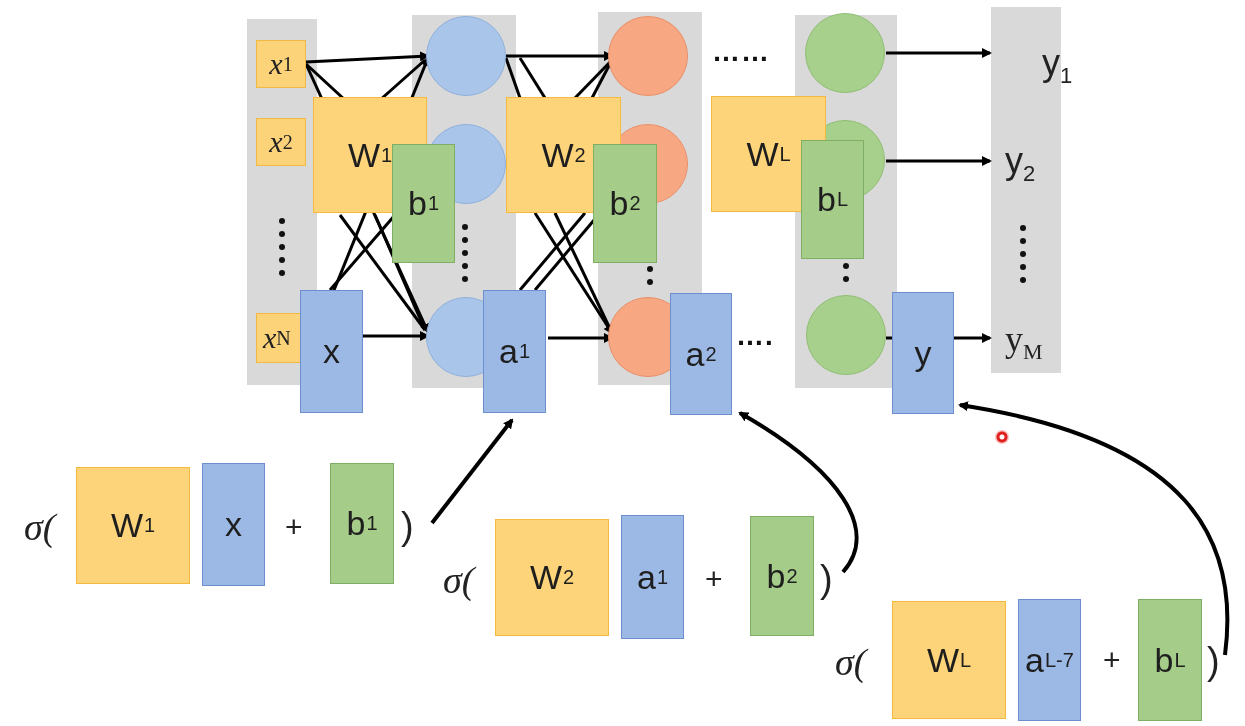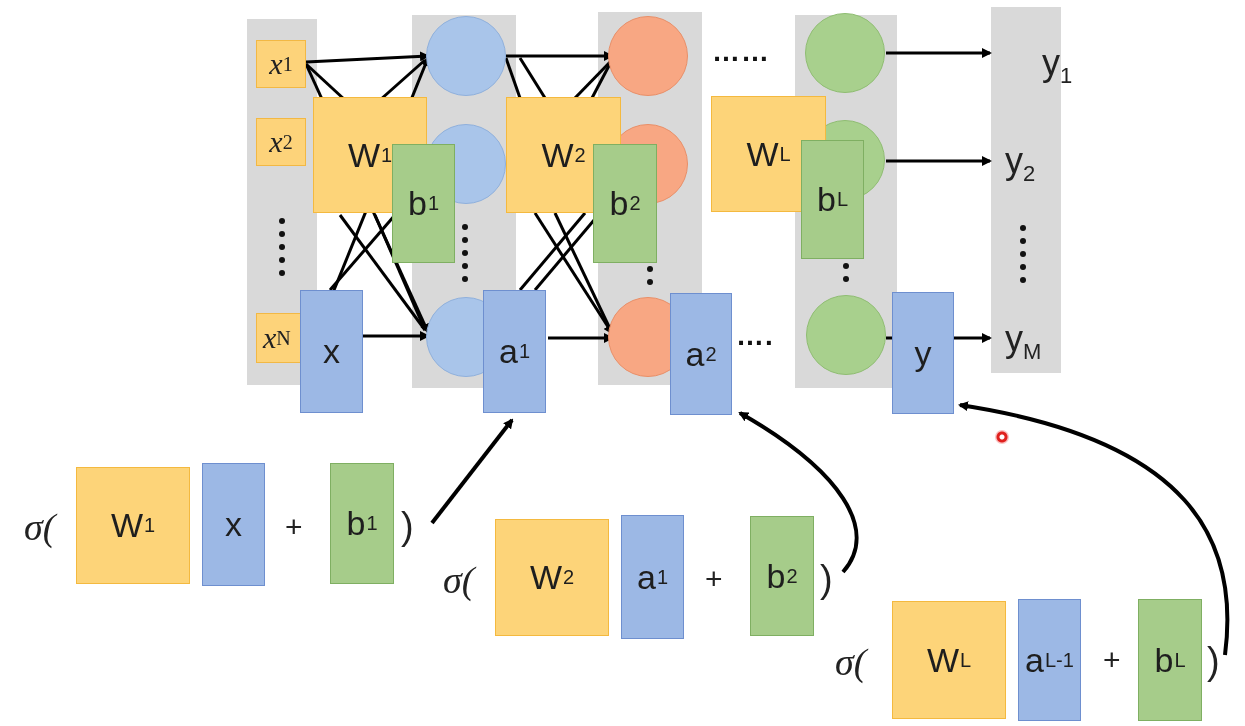--- a/index.html
+++ b/index.html
@@ -180,21 +180,21 @@
   <div class="ylab" style="left:1005px;top:140px;">
     <span>y</span><sub>2</sub>
   </div>
   <div class="vdots" style="left:1020px;top:225px;">
       <span></span>
       <span></span>
       <span></span>
       <span></span>
       <span></span>
     </div>
-  <div class="ylab" style="left:1005px;top:318px;">
+  <div class="ylab" style="left:1005px;top:318px;font-family:Liberation Serif, serif;">
     <span>y</span><sub>M</sub>
   </div>
 
   <div>
     <div class="sigma" style="left:24px;top:505px;">σ(</div>
     <div class="box W" style="left:76px;top:467px;width:114px;height:117px;">
       <span>W</span>
         <sup>1</sup>
     </div>
     <div class="box B" style="left:202px;top:463px;width:63px;height:123px;">
@@ -227,21 +227,21 @@
   </div>
 
   <div>
     <div class="sigma" style="left:835px;top:640px;">σ(</div>
     <div class="box W" style="left:892px;top:601px;width:114px;height:118px;">
       <span>W</span>
         <sup>L</sup>
     </div>
     <div class="box B" style="left:1018px;top:599px;width:63px;height:122px;">
       <span>a</span>
-        <sup>L-1</sup>
+        <sup>L-7</sup>
     </div>
     <div class="plus" style="left:1103px;top:643px;">+</div>
     <div class="box G" style="left:1138px;top:599px;width:64px;height:122px;">
       <span>b</span>
         <sup>L</sup>
     </div>
     <div class="paren" style="left:1207px;top:640px;">)</div>
   </div>
 
   <div class="cursor"></div>

